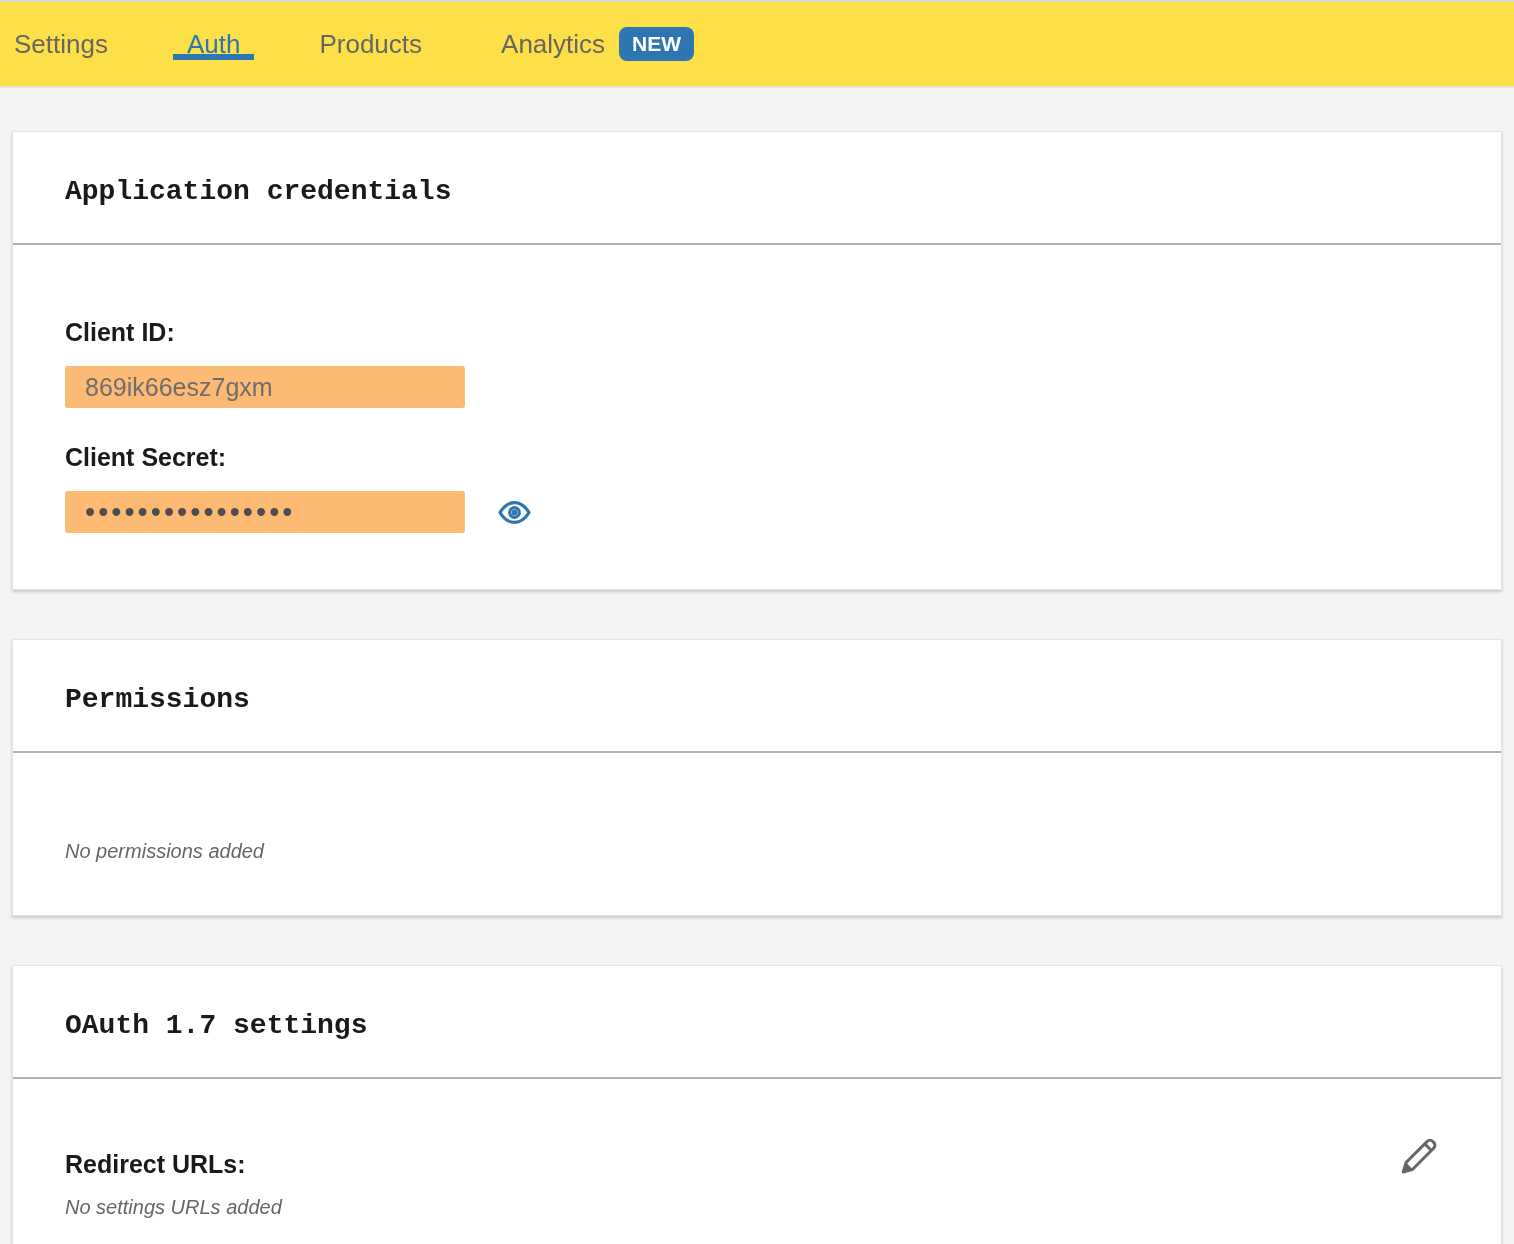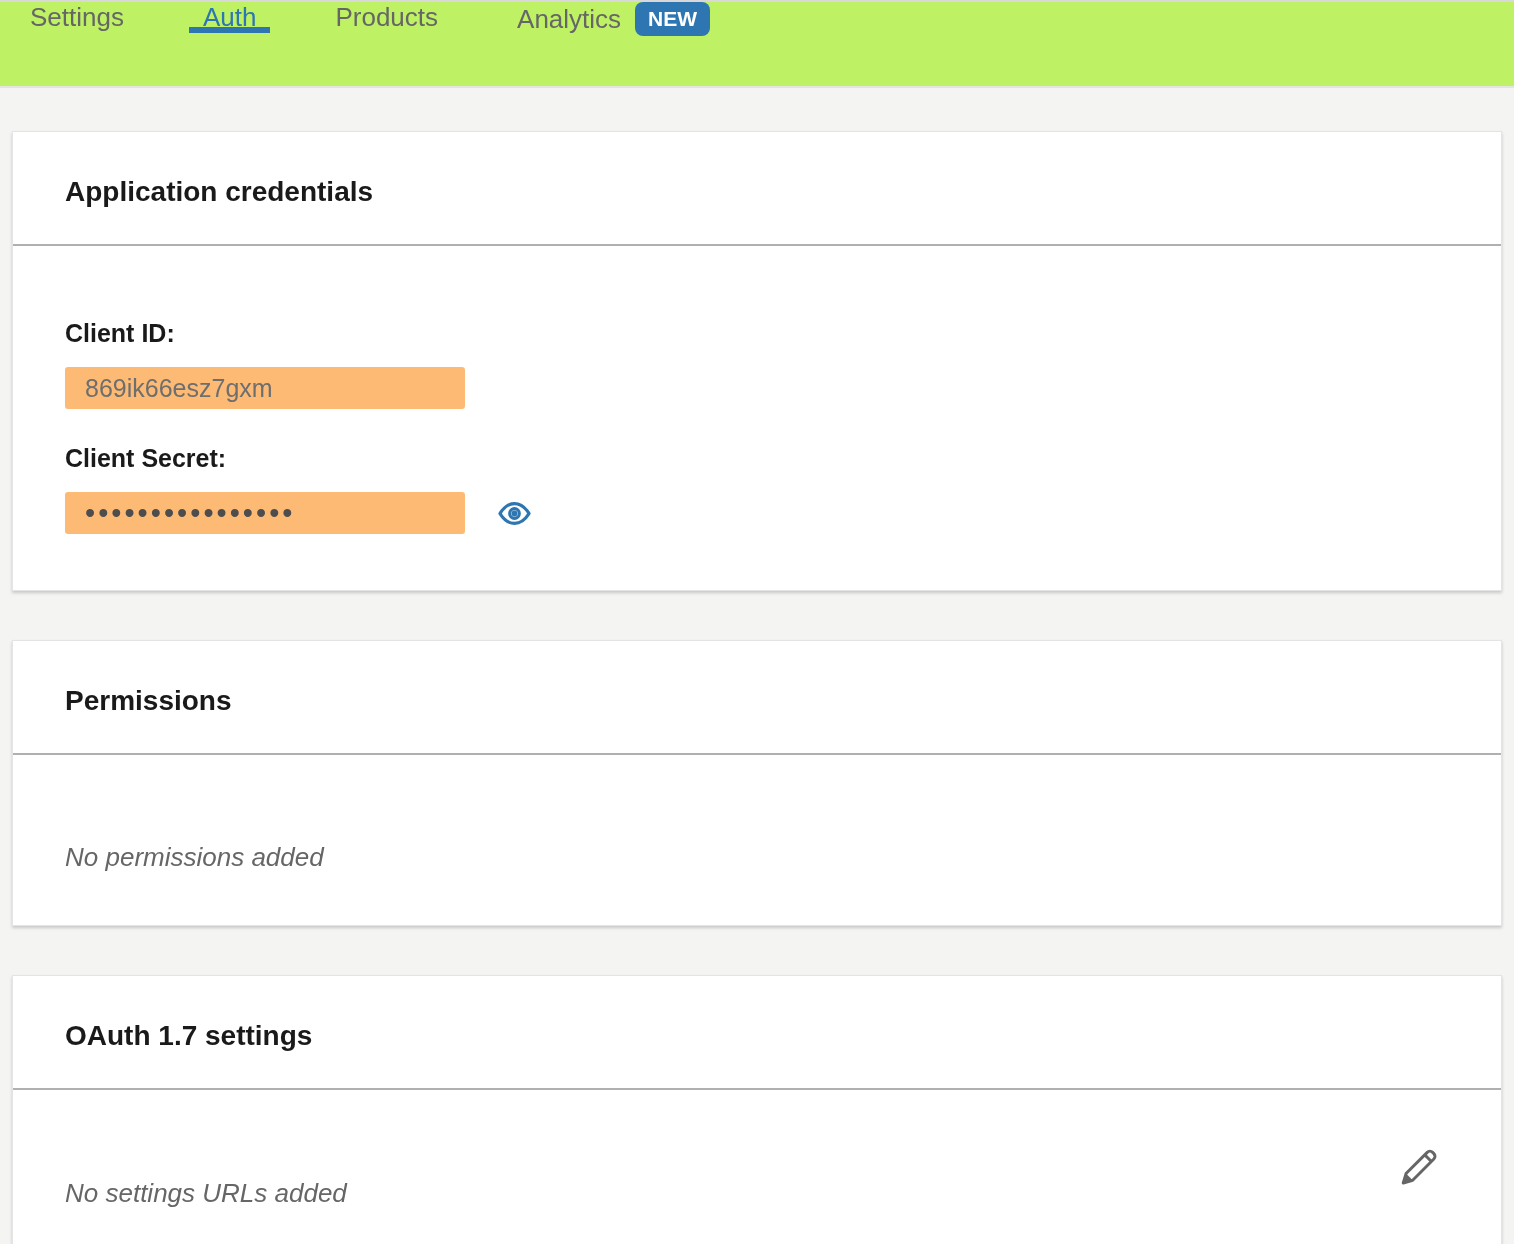--- a/index.html
+++ b/index.html
@@ -6,27 +6,26 @@
   html, body {
     width: 1514px; height: 1244px;
     background: #f4f4f3;
     font-family: "Liberation Sans", sans-serif;
     color: #1a1a1a;
     overflow: hidden;
   }
 
   
   .tabbar {
-    background: #bef264;
+    background: #fde047;
     border-top: 2px solid #d8d8d8;
     border-bottom: 2px solid #e4e4e4;
     height: 88px;
     display: flex;
-    align-items: flex-start;
-    padding-left: 16px;
+    align-items: center;
   }
   .tab {
     display: flex;
     align-items: center;
     padding: 0 14px;
     margin-right: 51px;
     font-size: 26px;
     color: #666666;
     cursor: pointer;
     white-space: nowrap;
@@ -54,20 +53,21 @@
     border: 1px solid #e4e4e4;
     box-shadow: 0 2px 3px rgba(0,0,0,0.18);
     margin-bottom: 49px;
   }
   .card-header {
     padding: 44px 52px 36px;
     font-size: 28px;
     font-weight: bold;
     color: #1a1a1a;
     border-bottom: 2px solid #b0b0b0;
+    font-family: Liberation Mono, monospace;
   }
   .card-body { padding: 54px 52px 56px; position: relative; margin-top: 19px; }
 
   .field-label {
     font-size: 25px;
     font-weight: bold;
     color: #1a1a1a;
     margin-bottom: 19px;
   }
   .input-box {
@@ -92,21 +92,21 @@
   .eye-btn {
     margin-left: 30px;
     width: 38px; height: 34px;
     display: flex; align-items: center; justify-content: center;
     cursor: pointer;
     background: none; border: none; padding: 0;
   }
 
   .empty-note {
     font-style: italic;
-    font-size: 26px;
+    font-size: 20px;
     color: #666666;
   }
   .permissions-body { padding: 68px 52px 52px; }
   .oauth-body { padding: 52px 52px 50px; position: relative; }
   .oauth-body .empty-note { margin-top: 17px; }
 
   .edit-btn {
     position: absolute;
     top: 31px;
     right: 60px;
@@ -167,20 +167,21 @@
     <div class="card-header">Permissions</div>
     <div class="card-body permissions-body">
       <div class="empty-note">No permissions added</div>
     </div>
   </section>
 
   <section class="card">
     <div class="card-header">OAuth 1.7 settings</div>
     <div class="card-body oauth-body">
 
+      <div class="field-label" style="margin-bottom:0;">Redirect URLs:</div>
       <div class="empty-note">No settings URLs added</div>
 
       <button class="edit-btn">
         <span style="display:flex;">
           <svg width="42" height="47" viewBox="0 0 24 24" fill="none" stroke="#666666" stroke-width="1.7" stroke-linejoin="round">
             <path d="M4.6 16.6 16.7 4.5a2.2 2.2 0 0 1 3.1 0l.7.7a2.2 2.2 0 0 1 0 3.1L8.4 20.4 3 22l1.6-5.4z"></path>
             <path d="M15.3 5.9l3.8 3.8"></path>
             <path d="M4.6 16.6 3 22l5.4-1.6z" fill="#666666" stroke="none"></path>
           </svg>
         </span>

